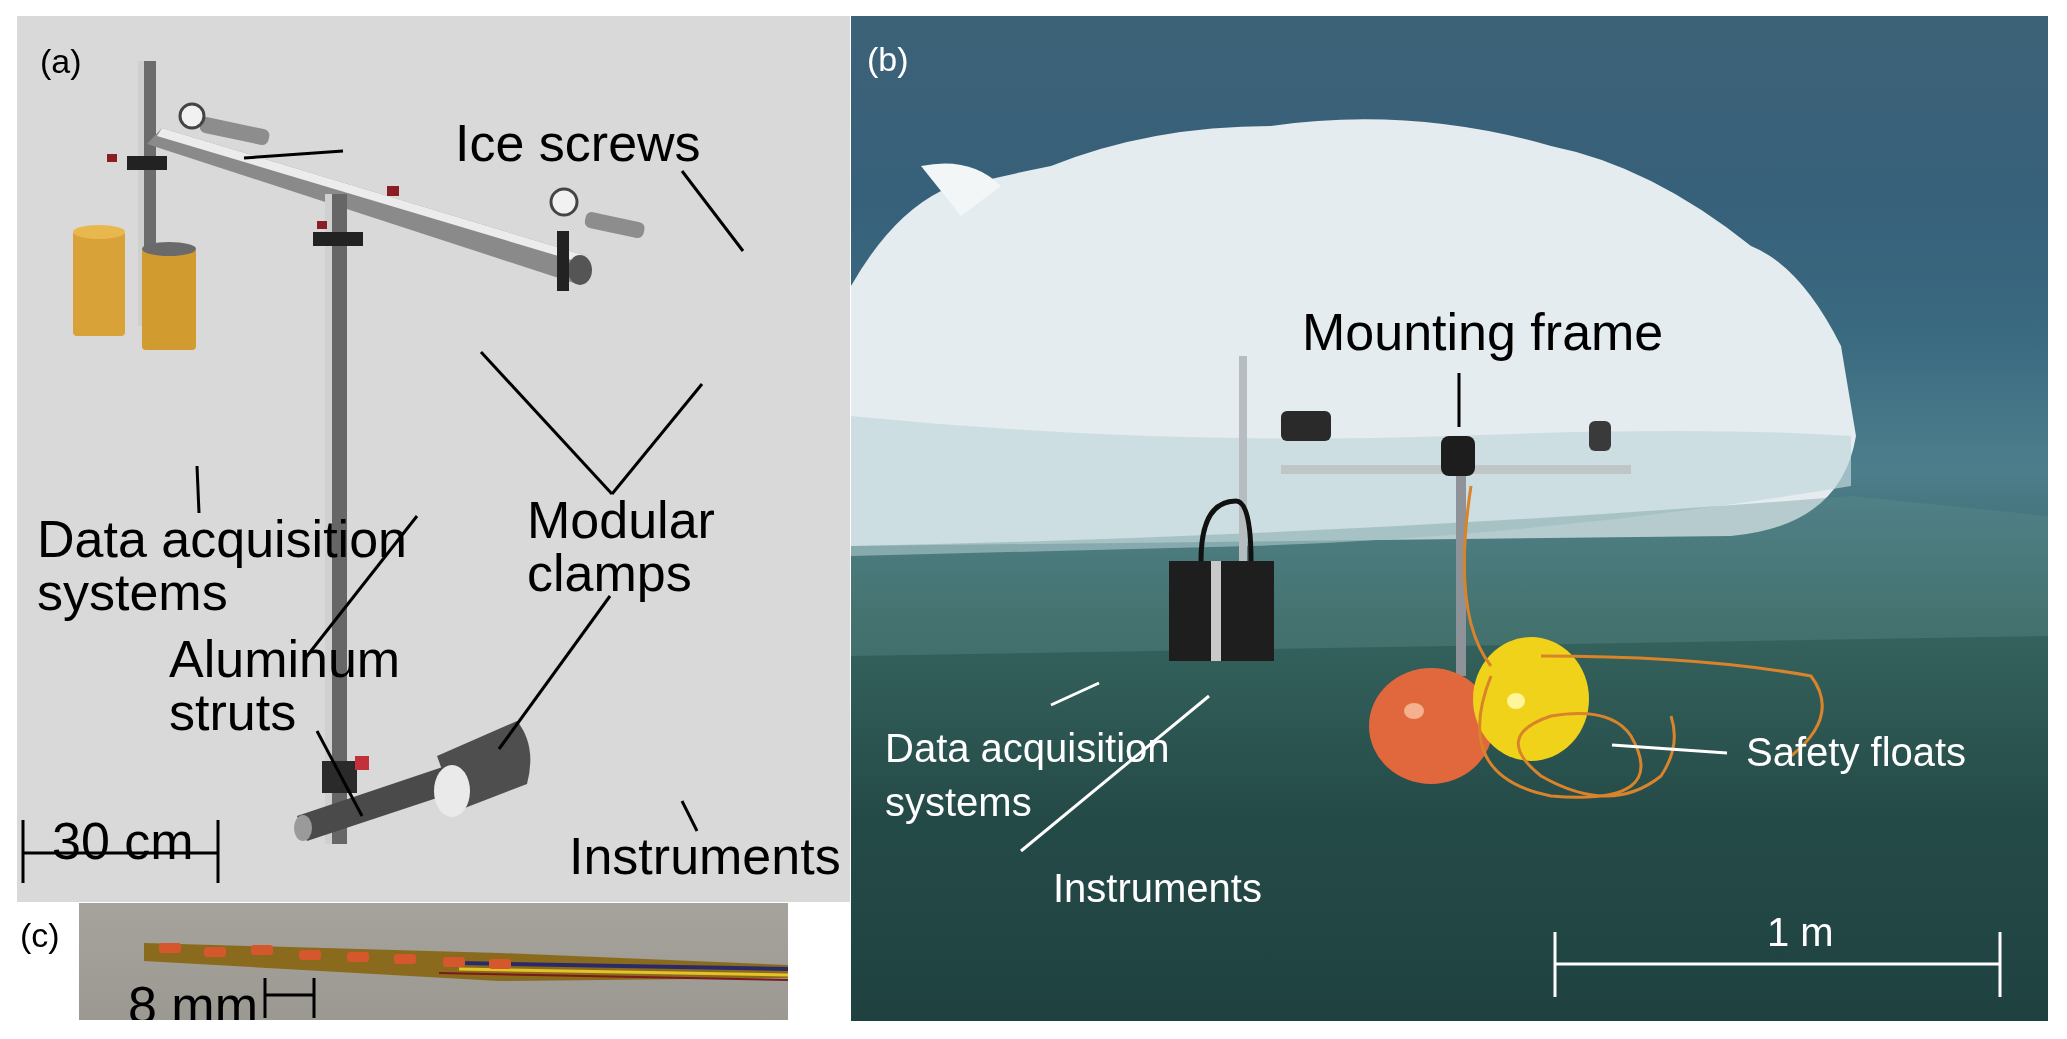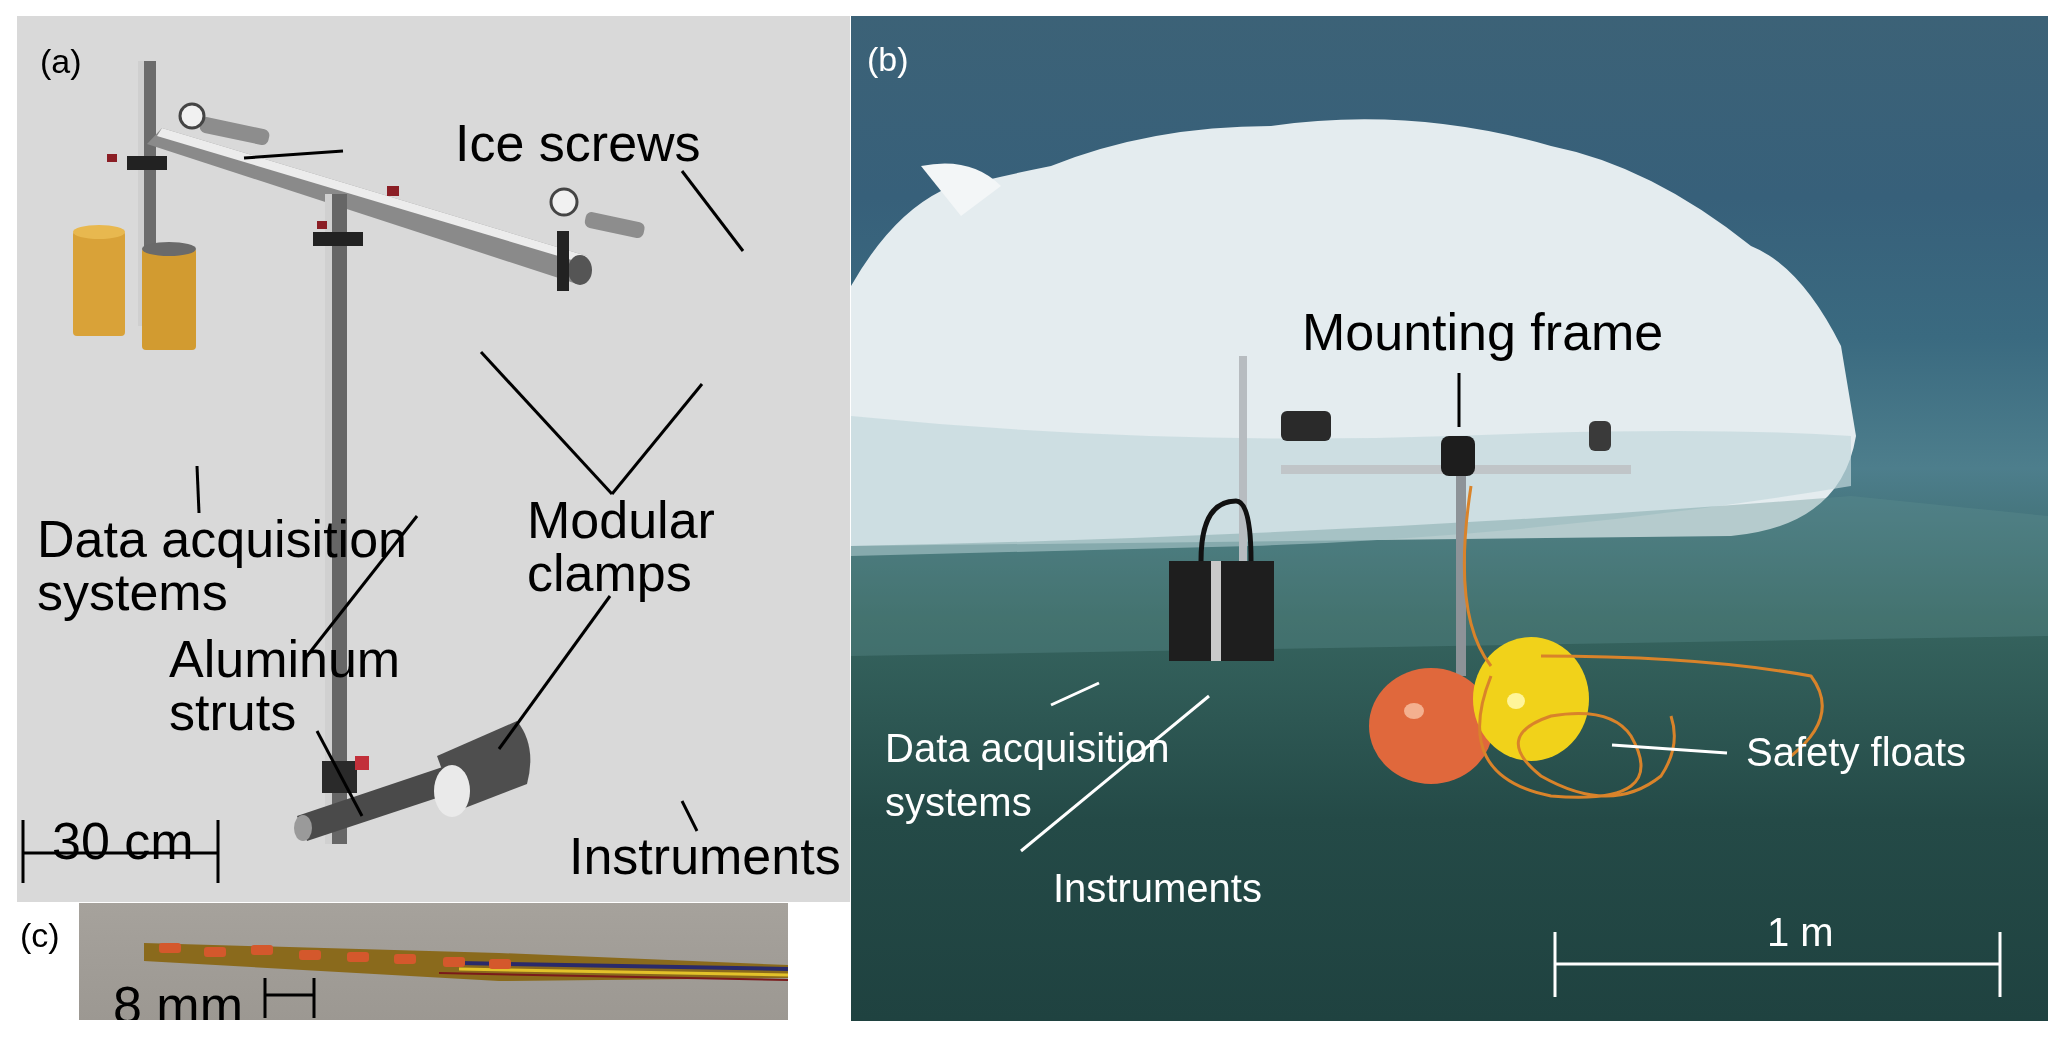--- a/index.html
+++ b/index.html
@@ -154,14 +154,14 @@
       <rect x="364" y="54" width="22" height="10" rx="3"></rect>
       <rect x="410" y="56" width="22" height="10" rx="3"></rect>
     </g>
 
     <g>
       <line x1="186" y1="92" x2="235" y2="92" stroke="#000" stroke-width="3"></line>
       <line x1="186" y1="75" x2="186" y2="115" stroke="#000" stroke-width="3"></line>
       <line x1="235" y1="75" x2="235" y2="115" stroke="#000" stroke-width="3"></line>
     </g>
   </svg>
-  <div class="label a-label" style="left:34px; top:76px;">8 mm</div>
+  <div class="label a-label" style="left:49px; top:76px;">8 mm</div>
 </div>
 
 </body></html>

